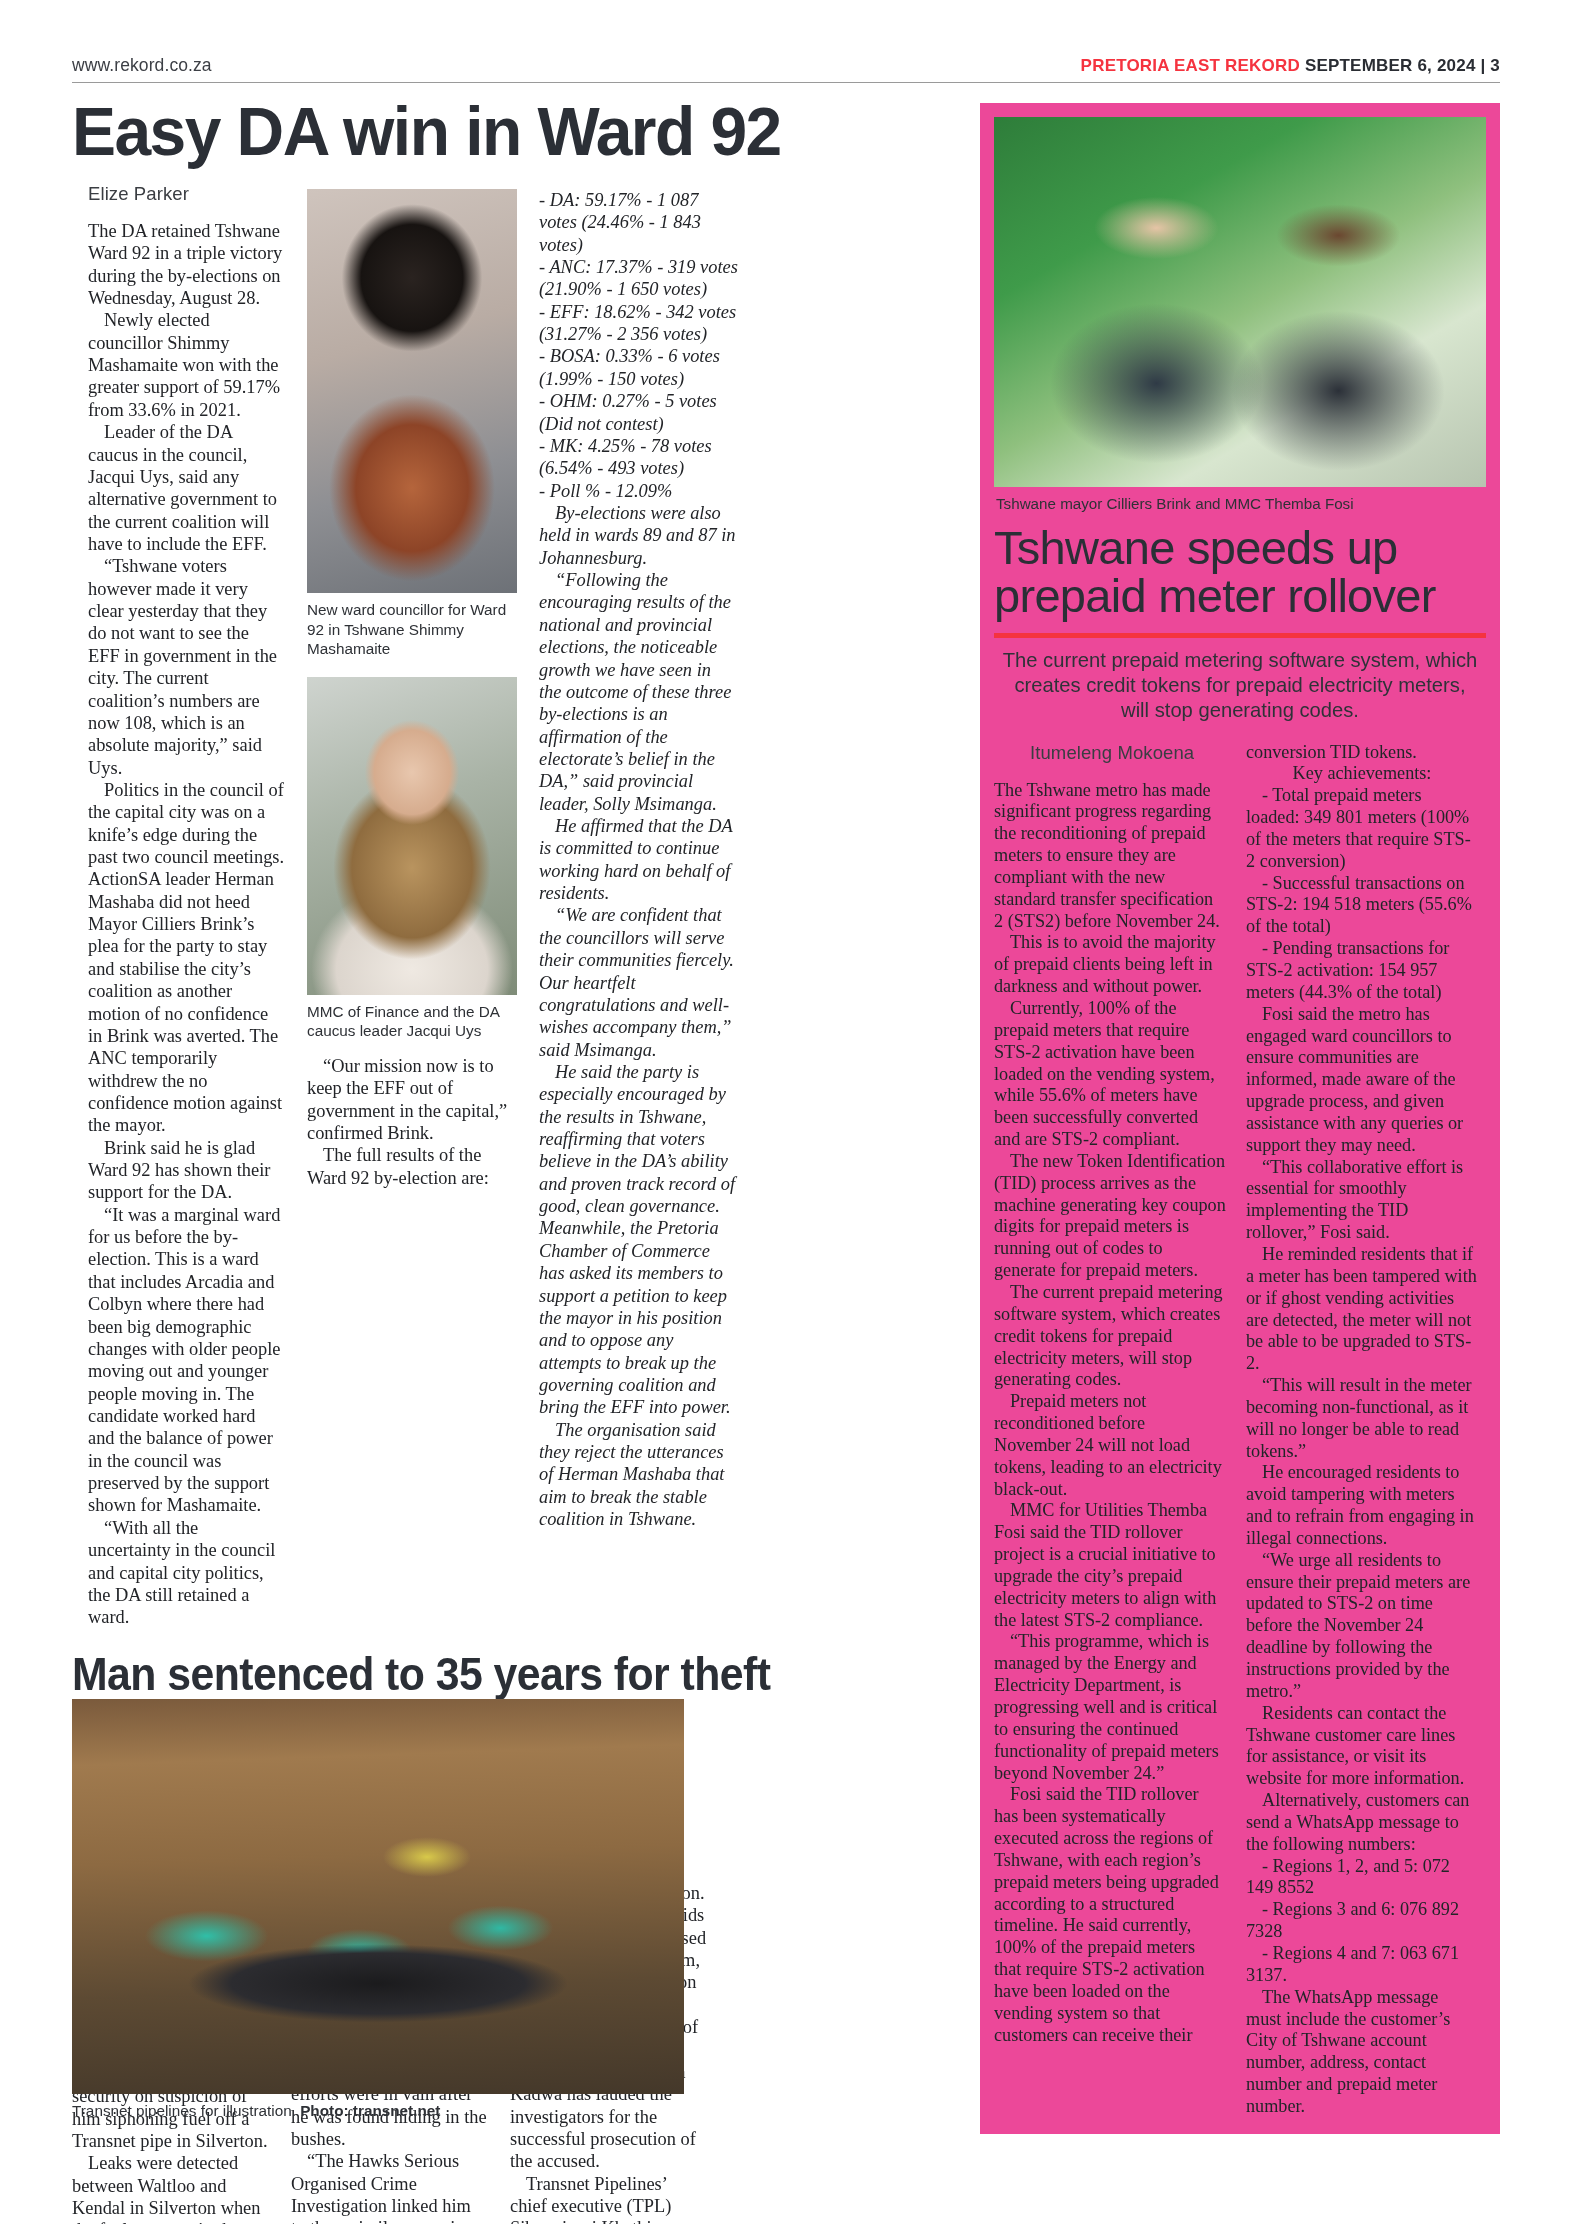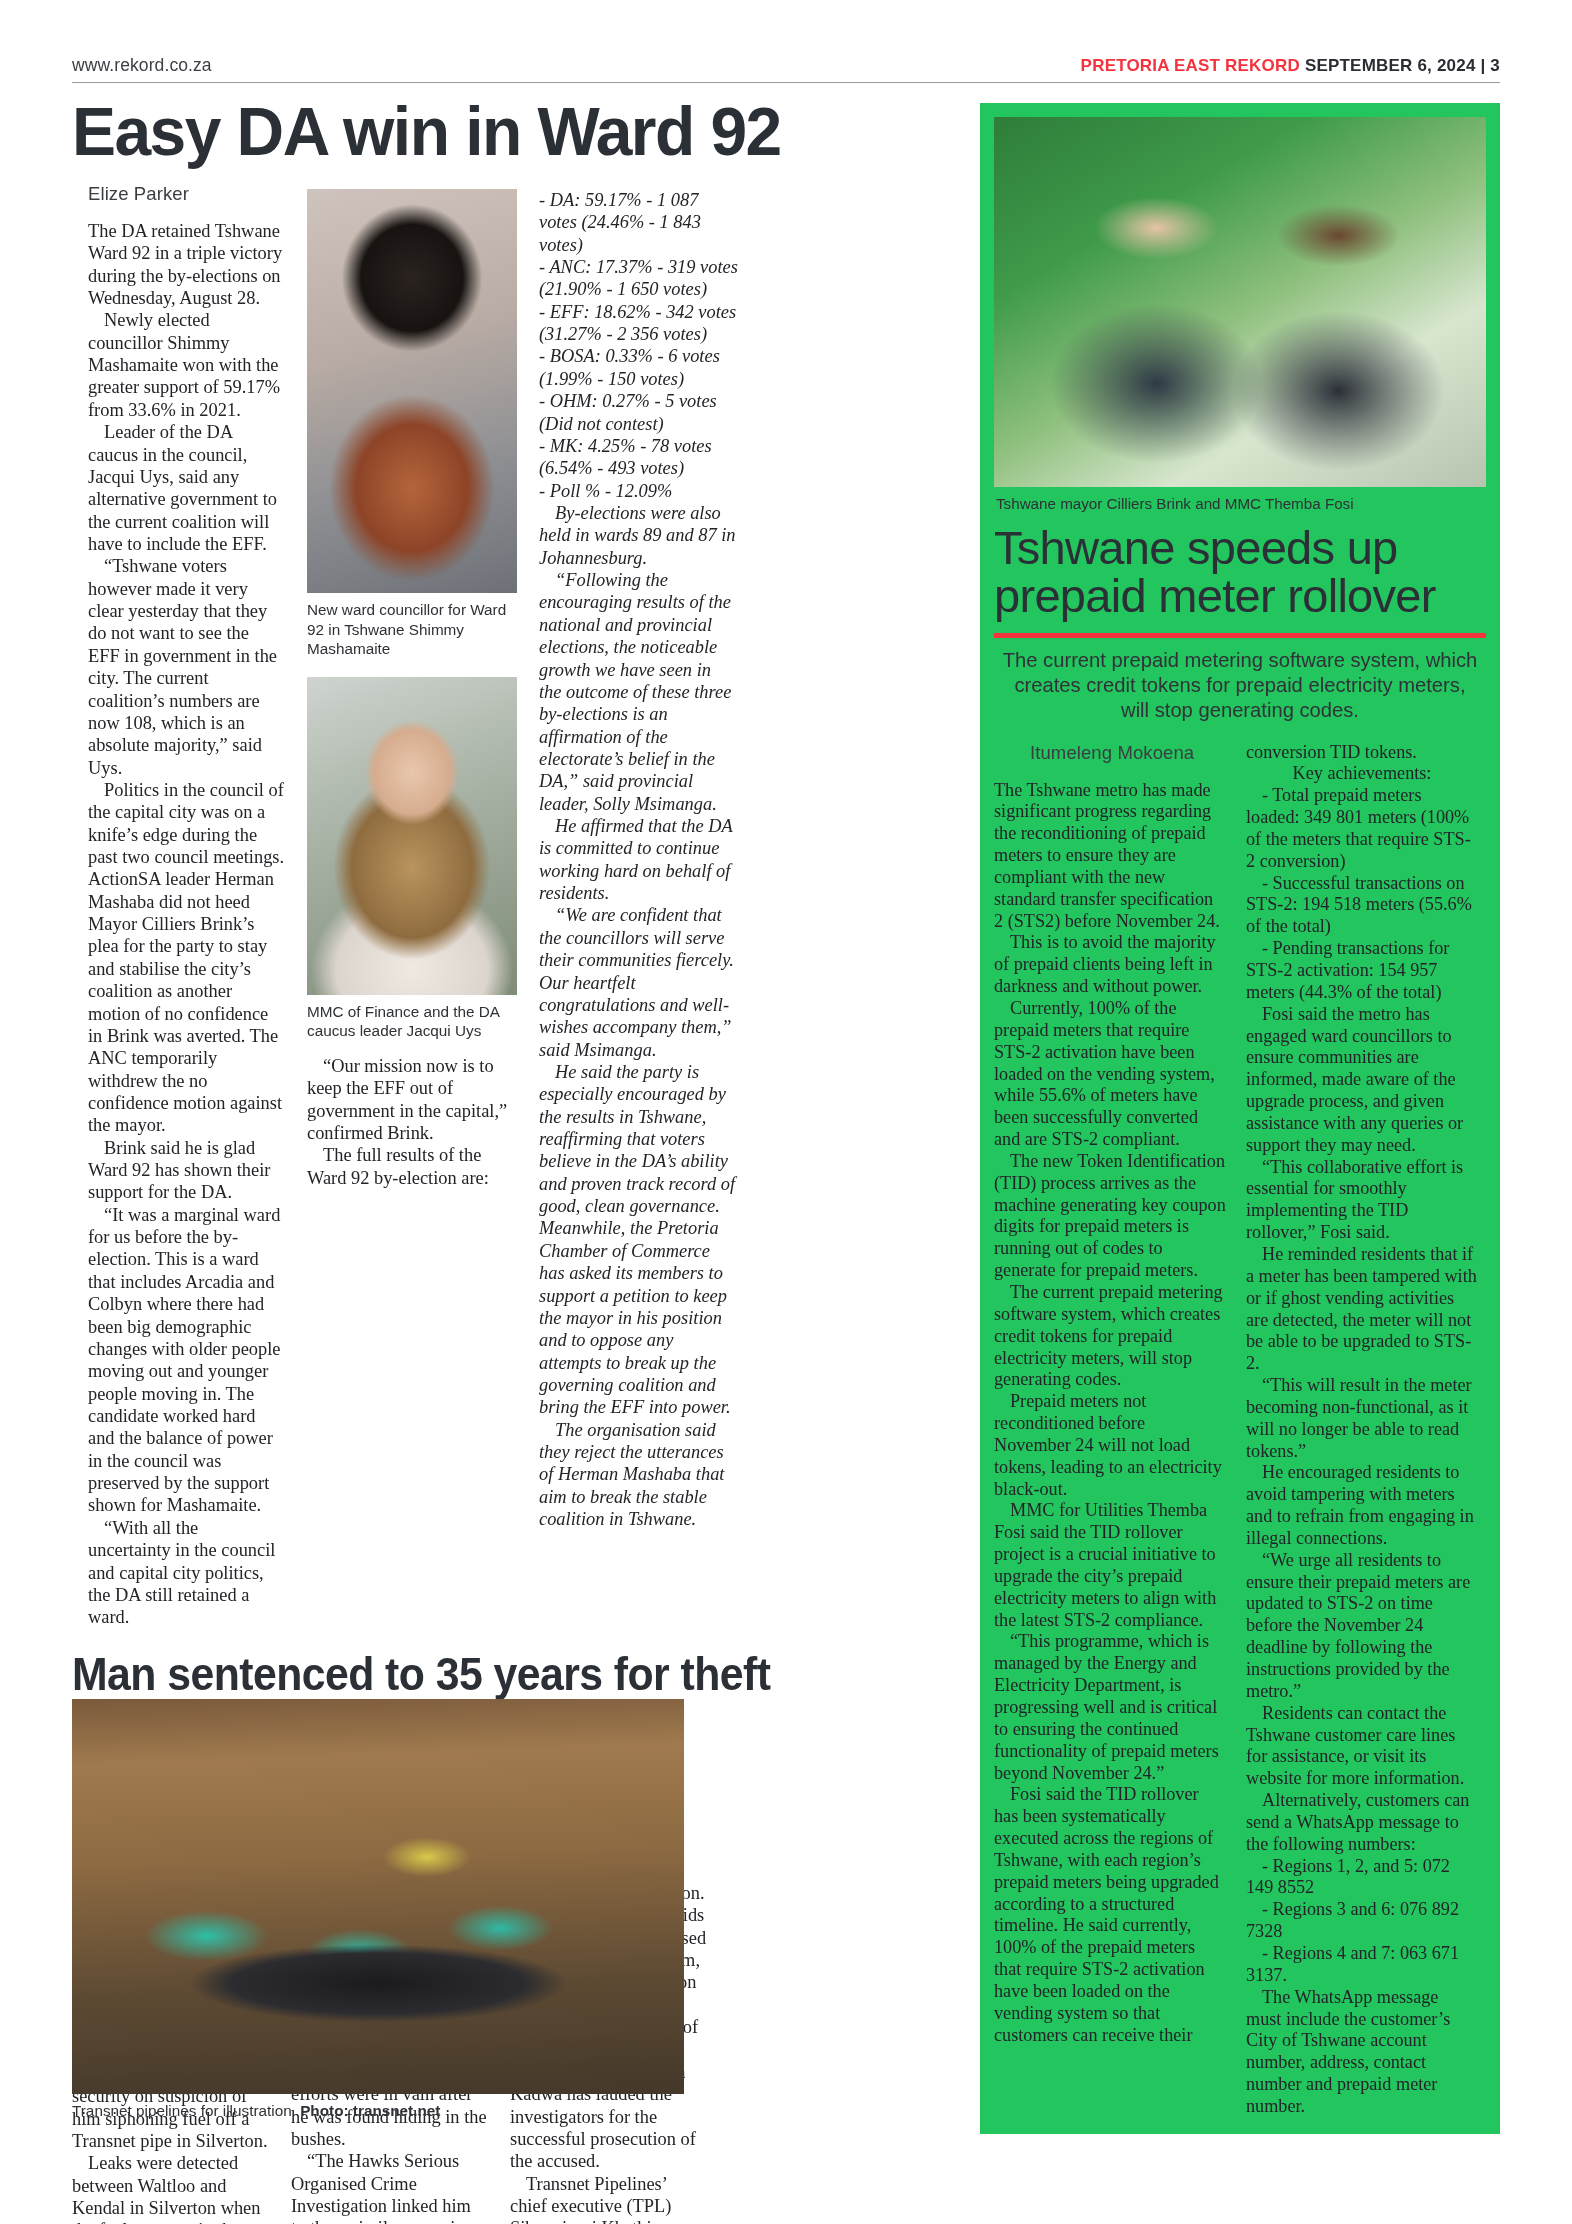--- a/index.html
+++ b/index.html
@@ -64,21 +64,21 @@
   .left-block { width: 812px; padding-right: 18px; }
   .top-cols { display: flex; gap: 22px; }
   .col { width: 197px; margin-left: 16px; }
   .col-photo { width: 210px; }
   .col-wide { width: 199px; }
   .ph-frame { width: 100%; overflow: hidden; }
 
   
   .panel {
     position: absolute; right: 72px; top: 103px;
-    width: 520px; background: #22c55e;
+    width: 520px; background: #ec4899;
     padding: 14px 14px 16px 14px;
   }
   .panel .pcap {
     font-family: "Liberation Sans", sans-serif;
     font-size: 15.2px; color: #2e3136; padding: 8px 2px 10px 2px;
   }
   .hl-panel {
     font-family: "Liberation Sans", sans-serif;
     font-size: 47px; line-height: 1.03; color: #2b2f36;
     letter-spacing: -.7px;

